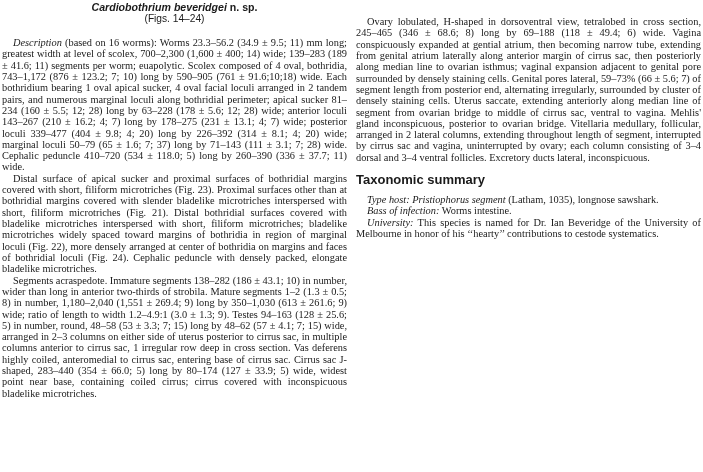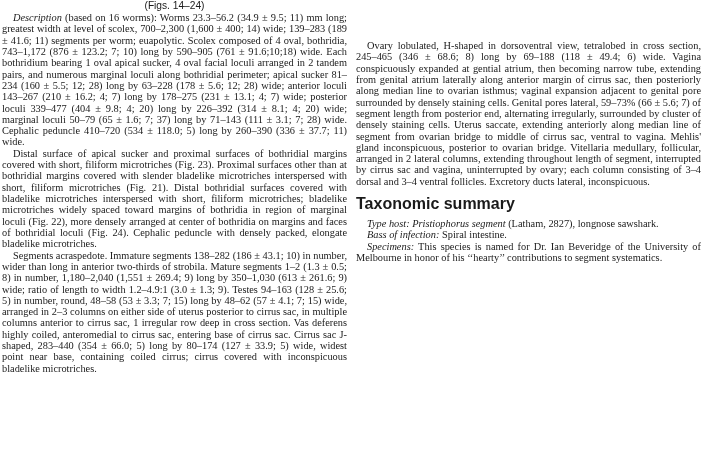--- a/index.html
+++ b/index.html
@@ -1,38 +1,39 @@
 <!DOCTYPE html>
 <html><head>
 <meta charset="utf-8">
 <style>
   html, body { margin: 0; padding: 0; background: #ffffff; }
   body { width: 703px; height: 472px; overflow: hidden; position: relative; color: #1a1a1a; }
   .col { position: absolute; top: 0; width: 345px; font-family: "Liberation Serif", serif; font-size: 10.35px; line-height: 11.32px; text-align: justify; hyphens: manual; }
   .col-left { left: 2px; }
-  .col-right { left: 356px; top: 40px; }
+  .col-right { left: 356px; top: 16px; }
   .title-block { text-align: center; font-family: "Liberation Sans", sans-serif; }
   .title { font-weight: bold; font-style: italic; font-size: 10.6px; line-height: 12px; margin-top: 1px; }
   .title .nsp { font-style: normal; }
-  .figs { font-size: 10.2px; line-height: 12px; margin-bottom: 0; }
+  .figs { font-size: 10.2px; line-height: 12px; margin-bottom: 12px; }
   p { margin: 0; text-indent: 11px; }
   em { }
-  .section-heading { font-family: "Liberation Sans", sans-serif; font-weight: bold; font-size: 16px; line-height: 12px; margin: 11px 0 8px 0; text-indent: 0; }
+  .section-heading { font-family: "Liberation Sans", sans-serif; font-weight: bold; font-size: 13px; line-height: 12px; margin: 11px 0 8px 0; text-indent: 0; }
 </style>
 </head>
 <body>
 
 <div class="col col-left">
   <div class="title-block">
+    <div class="title"><span>Cardiobothrium beveridgei</span><span class="nsp"> n. sp.</span></div>
     <div class="figs">(Figs. 14–24)</div>
   </div>
   <p><em>Description</em><span> (based on 16 worms): Worms 23.3–56.2 (34.9 ± 9.5; 11) mm long; greatest width at level of scolex, 700–2,300 (1,600 ± 400; 14) wide; 139–283 (189 ± 41.6; 11) segments per worm; euapolytic. Scolex composed of 4 oval, bothridia, 743–1,172 (876 ± 123.2; 7; 10) long by 590–905 (761 ± 91.6;10;18) wide. Each bothridium bearing 1 oval apical sucker, 4 oval facial loculi arranged in 2 tandem pairs, and numerous marginal loculi along bothridial perimeter; apical sucker 81–234 (160 ± 5.5; 12; 28) long by 63–228 (178 ± 5.6; 12; 28) wide; anterior loculi 143–267 (210 ± 16.2; 4; 7) long by 178–275 (231 ± 13.1; 4; 7) wide; posterior loculi 339–477 (404 ± 9.8; 4; 20) long by 226–392 (314 ± 8.1; 4; 20) wide; marginal loculi 50–79 (65 ± 1.6; 7; 37) long by 71–143 (111 ± 3.1; 7; 28) wide. Cephalic peduncle 410–720 (534 ± 118.0; 5) long by 260–390 (336 ± 37.7; 11) wide.</span></p>
   <p>Distal surface of apical sucker and proximal surfaces of bothridial margins covered with short, filiform microtriches (Fig. 23). Proximal surfaces other than at bothridial margins covered with slender bladelike microtriches interspersed with short, filiform microtriches (Fig. 21). Distal bothridial surfaces covered with bladelike microtriches interspersed with short, filiform microtriches; bladelike microtriches widely spaced toward margins of bothridia in region of marginal loculi (Fig. 22), more densely arranged at center of bothridia on margins and faces of bothridial loculi (Fig. 24). Cephalic peduncle with densely packed, elongate bladelike microtriches.</p>
   <p>Segments acraspedote. Immature segments 138–282 (186 ± 43.1; 10) in number, wider than long in anterior two-thirds of strobila. Mature segments 1–2 (1.3 ± 0.5; 8) in number, 1,180–2,040 (1,551 ± 269.4; 9) long by 350–1,030 (613 ± 261.6; 9) wide; ratio of length to width 1.2–4.9:1 (3.0 ± 1.3; 9). Testes 94–163 (128 ± 25.6; 5) in number, round, 48–58 (53 ± 3.3; 7; 15) long by 48–62 (57 ± 4.1; 7; 15) wide, arranged in 2–3 columns on either side of uterus posterior to cirrus sac, in multiple columns anterior to cirrus sac, 1 irregular row deep in cross section. Vas deferens highly coiled, anteromedial to cirrus sac, entering base of cirrus sac. Cirrus sac J-shaped, 283–440 (354 ± 66.0; 5) long by 80–174 (127 ± 33.9; 5) wide, widest point near base, containing coiled cirrus; cirrus covered with inconspicuous bladelike microtriches.</p>
 </div>
 
 <div class="col col-right">
   <p>Ovary lobulated, H-shaped in dorsoventral view, tetralobed in cross section, 245–465 (346 ± 68.6; 8) long by 69–188 (118 ± 49.4; 6) wide. Vagina conspicuously expanded at gential atrium, then becoming narrow tube, extending from genital atrium laterally along anterior margin of cirrus sac, then posteriorly along median line to ovarian isthmus; vaginal expansion adjacent to genital pore surrounded by densely staining cells. Genital pores lateral, 59–73% (66 ± 5.6; 7) of segment length from posterior end, alternating irregularly, surrounded by cluster of densely staining cells. Uterus saccate, extending anteriorly along median line of segment from ovarian bridge to middle of cirrus sac, ventral to vagina. Mehlis' gland inconspicuous, posterior to ovarian bridge. Vitellaria medullary, follicular, arranged in 2 lateral columns, extending throughout length of segment, interrupted by cirrus sac and vagina, uninterrupted by ovary; each column consisting of 3–4 dorsal and 3–4 ventral follicles. Excretory ducts lateral, inconspicuous.</p>
   <div class="section-heading">Taxonomic summary</div>
-  <p><em>Type host: Pristiophorus segment</em><span> (Latham, 2827), longnose sawshark.</span></p>
-  <p><em>Bass of infection:</em><span> Spiral intestine.</span></p>
-  <p><em>Specimens:</em><span> This species is named for Dr. Ian Beveridge of the University of Melbourne in honor of his ‘‘hearty’’ contributions to segment systematics.</span></p>
+  <p><em>Type host: Pristiophorus segment</em><span> (Latham, 1035), longnose sawshark.</span></p>
+  <p><em>Bass of infection:</em><span> Worms intestine.</span></p>
+  <p><em>University:</em><span> This species is named for Dr. Ian Beveridge of the University of Melbourne in honor of his ‘‘hearty’’ contributions to cestode systematics.</span></p>
 </div>
 
 </body></html>

